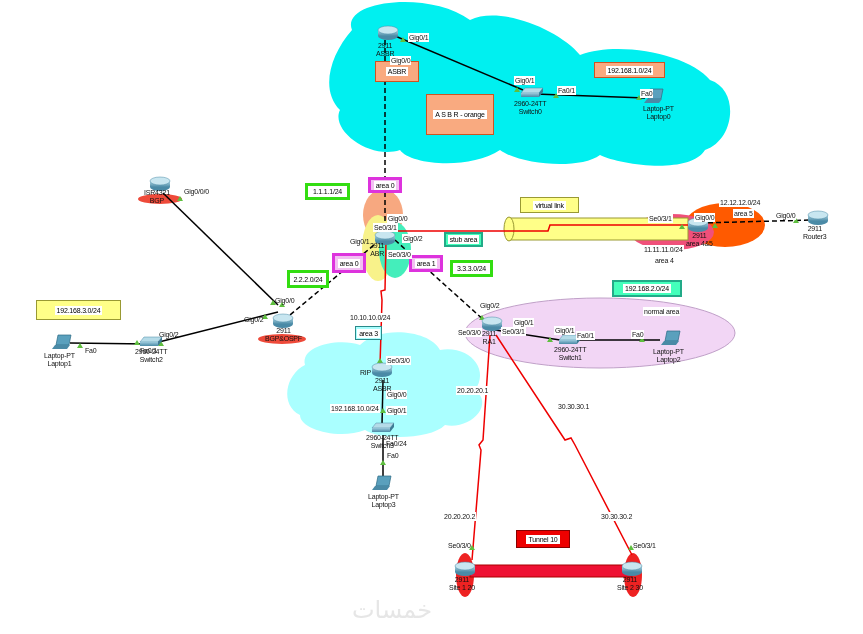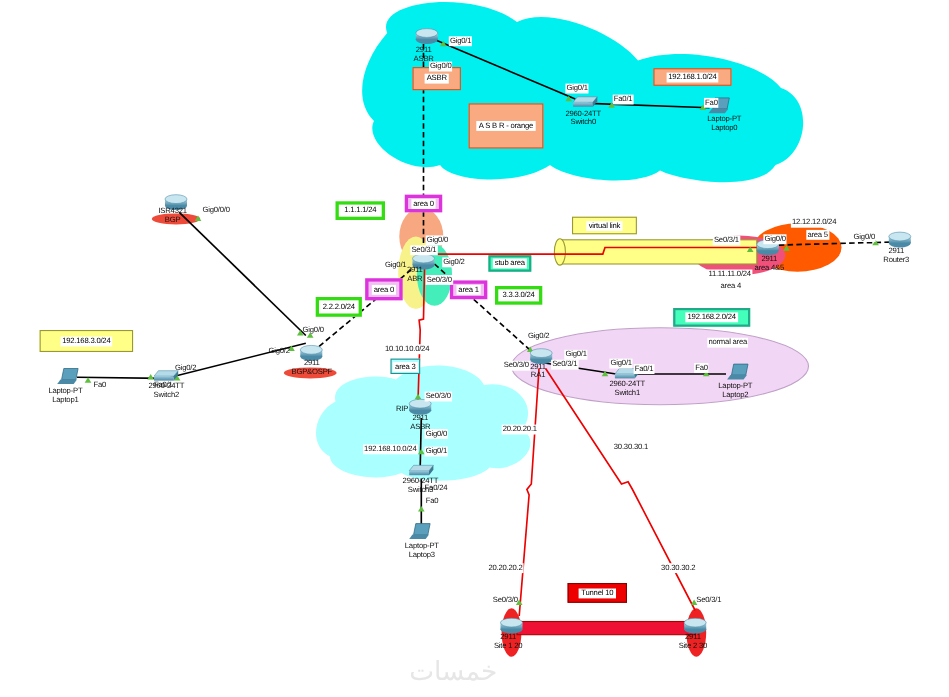--- a/index.html
+++ b/index.html
@@ -14,21 +14,21 @@
   .note { position: absolute; font-size: 7px; display: flex; align-items: center;
           justify-content: center; box-sizing: border-box; letter-spacing: -0.2px; }
   .note span { background: #fff; padding: 1px 2px; white-space: nowrap; }
   .n-green { border: 3px solid #33dd11; background: #fff; }
   .n-magenta { border: 3px solid #dd33dd; background: #f2bff2; }
   .n-orange { border: 1px solid #cc5522; background: #f9aa80; }
   .n-yellow { border: 1px solid #999933; background: #ffff88; }
   .n-teal { border: 2px solid #22aa88; background: #44ffbb; }
   .n-cyan { border: 1px solid #2a8a8a; background: #aaffff; }
   .n-red { border: 1px solid #880000; background: #ee0000; }
-  .watermark { position: absolute; left: 372px; top: 596px; font-size: 24px;
+  .watermark { position: absolute; left: 352px; top: 596px; font-size: 24px;
                color: #e6e6e6; font-family: "DejaVu Sans", sans-serif; }
 </style>
 </head>
 <body>
 
 <svg id="canvas" viewBox="0 0 863 634" width="863" height="634">
   <defs>
     <linearGradient id="rtr" x1="0" y1="0" x2="0" y2="1">
       <stop offset="0" stop-color="#b8dce8"></stop>
       <stop offset="1" stop-color="#4a8aa6"></stop>

